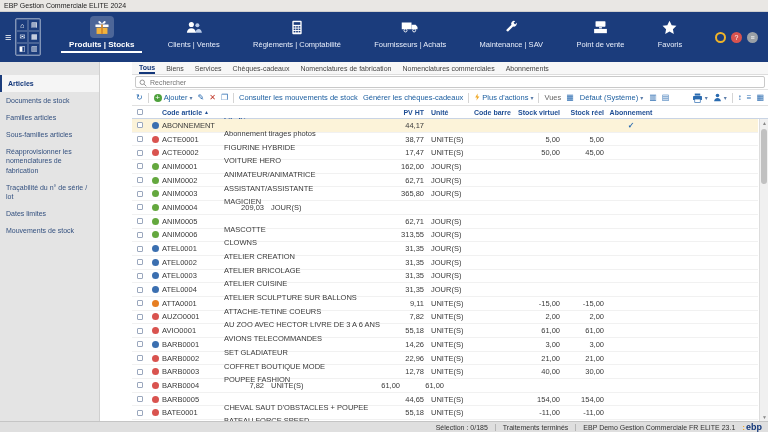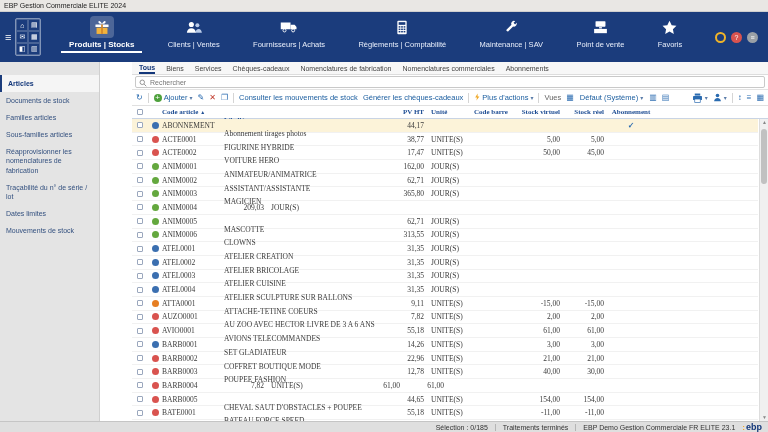--- a/index.html
+++ b/index.html
@@ -48,21 +48,21 @@
   .glyph { color:#2a6bb0; font-size:8px; cursor:pointer; }
   .glyph.red { color:#c0392b; }
   .chev { font-size:6px; color:#5b7daa; }
   .plusbadge { width:8px; height:8px; border-radius:50%; background:#4ea13c; color:#fff; font-size:8px; line-height:8px; text-align:center; display:inline-block; }
   .sep { width:1px; height:10px; background:#d5d5d5; flex:0 0 auto; }
   .spacer { flex:1; }
   .vues-label { color:#666; }
   .dd { display:flex; align-items:center; gap:2px; border:1px solid transparent; cursor:pointer; color:#1d5fa0; }
 
   
-  .grid { flex:1; position:relative; display:flex; flex-direction:column; min-height:0;font-family:Liberation Serif, serif; }
+  .grid { flex:1; position:relative; display:flex; flex-direction:column; min-height:0; }
   .thead { height:13px; display:flex; align-items:center; border-bottom:1px solid #c9d4e4; font-size:7px; font-weight:bold; color:#1f4e94; padding-right:10px; flex:0 0 auto; }
   .tbody { flex:1; overflow:hidden; padding-right:10px; }
   .trow { height:13.7px; display:flex; align-items:center; border-bottom:1px solid #f1f1f1; font-size:7.5px; color:#3a3a3a; cursor:pointer; }
   .trow.sel { background:#fcf3d9; }
   .cell { display:flex; align-items:center; height:100%; overflow:hidden; white-space:nowrap; }
   .hc { display:flex; align-items:center; height:100%; white-space:nowrap; }
   .c-check { width:16px; justify-content:center; }
   .c-icon  { width:14px; justify-content:center; }
   .c-code  { width:62px; }
   .c-lib   { width:160px;margin-top:16px; }
@@ -129,48 +129,48 @@
             <circle cx="16.5" cy="7" r="2.7" fill="#b9cbe8"></circle>
             <path d="M13.8 17c.3-3 2-5 4.6-5 2.1 0 3.8 1.8 4.1 5z" fill="#b9cbe8"></path>
             <circle cx="8.5" cy="6" r="3.4" fill="#fff"></circle>
             <path d="M2.5 17c0-3.7 2.7-6 6-6s6 2.3 6 6z" fill="#fff"></path>
           </svg>
         </span>
         <span class="tlabel">Clients | Ventes</span>
       </div>
       <div class="tab">
         <span class="ticon">
-          <svg viewBox="0 0 24 18" width="18" height="14">
-            <rect x="1" y="3" width="13" height="9" fill="#fff"></rect>
-            <path d="M14 6h5.5L22 9v3h-8z" fill="#fff"></path>
-            <circle cx="6" cy="13.6" r="2" fill="#1b3c7c" stroke="#fff" stroke-width="1.2"></circle>
-            <circle cx="17.5" cy="13.6" r="2" fill="#1b3c7c" stroke="#fff" stroke-width="1.2"></circle>
-          </svg>
-        </span>
-        <span class="tlabel">Fournisseurs | Achats</span>
-      </div>
-      <div class="tab">
-        <span class="ticon">
           <svg viewBox="0 0 24 22" width="16" height="15">
             <rect x="5" y="1" width="14" height="20" rx="1.5" fill="#fff"></rect>
             <rect x="7" y="3" width="10" height="4" fill="#1b3c7c"></rect>
             <g fill="#1b3c7c">
               <rect x="7" y="9" width="2.6" height="2.2"></rect>
                 <rect x="10.7" y="9" width="2.6" height="2.2"></rect>
                 <rect x="14.4" y="9" width="2.6" height="2.2"></rect>
               <rect x="7" y="12.6" width="2.6" height="2.2"></rect>
                 <rect x="10.7" y="12.6" width="2.6" height="2.2"></rect>
                 <rect x="14.4" y="12.6" width="2.6" height="2.2"></rect>
               <rect x="7" y="16.2" width="2.6" height="2.2"></rect>
                 <rect x="10.7" y="16.2" width="2.6" height="2.2"></rect>
                 <rect x="14.4" y="16.2" width="2.6" height="2.2"></rect>
             </g>
           </svg>
         </span>
         <span class="tlabel">Règlements | Comptabilité</span>
+      </div>
+      <div class="tab">
+        <span class="ticon">
+          <svg viewBox="0 0 24 18" width="18" height="14">
+            <rect x="1" y="3" width="13" height="9" fill="#fff"></rect>
+            <path d="M14 6h5.5L22 9v3h-8z" fill="#fff"></path>
+            <circle cx="6" cy="13.6" r="2" fill="#1b3c7c" stroke="#fff" stroke-width="1.2"></circle>
+            <circle cx="17.5" cy="13.6" r="2" fill="#1b3c7c" stroke="#fff" stroke-width="1.2"></circle>
+          </svg>
+        </span>
+        <span class="tlabel">Fournisseurs | Achats</span>
       </div>
       <div class="tab">
         <span class="ticon">
           <svg viewBox="0 0 24 24" width="15" height="14">
             <path fill="#fff" d="M21 6.5a4.8 4.8 0 0 1-6.3 4.6L7 18.8a2 2 0 1 1-2.8-2.8l7.7-7.7A4.8 4.8 0 0 1 18.4 2l-2.9 2.9 2.6 2.6L21 4.6c.2.6.3 1.2 0 1.9z"></path>
           </svg>
         </span>
         <span class="tlabel">Maintenance | SAV</span>
       </div>
       <div class="tab">

